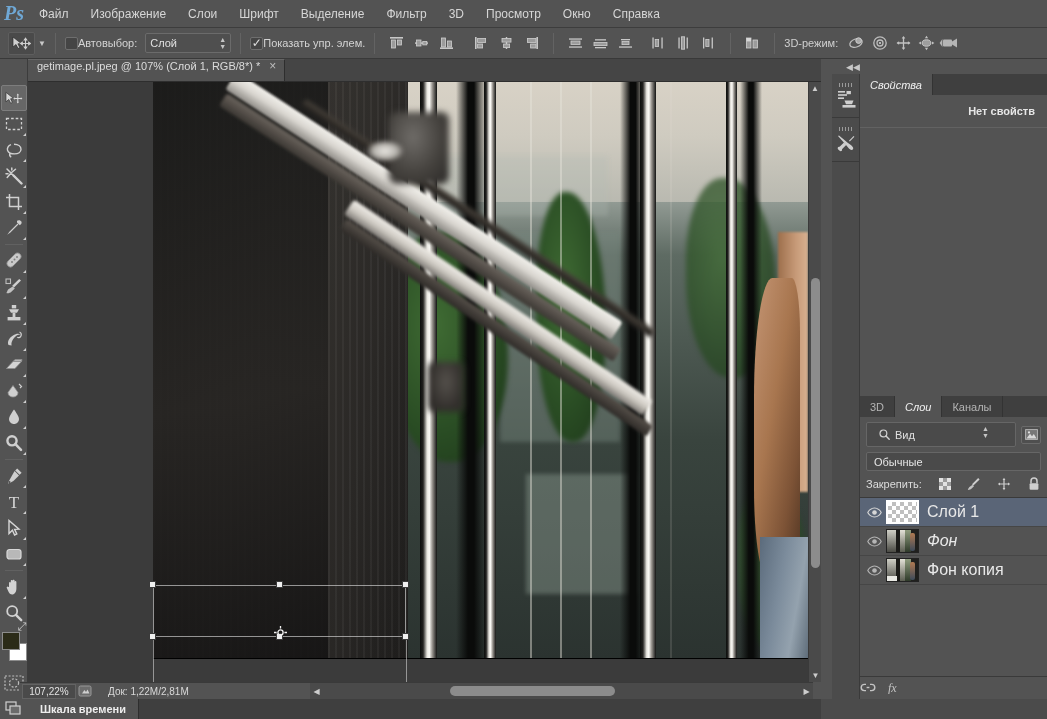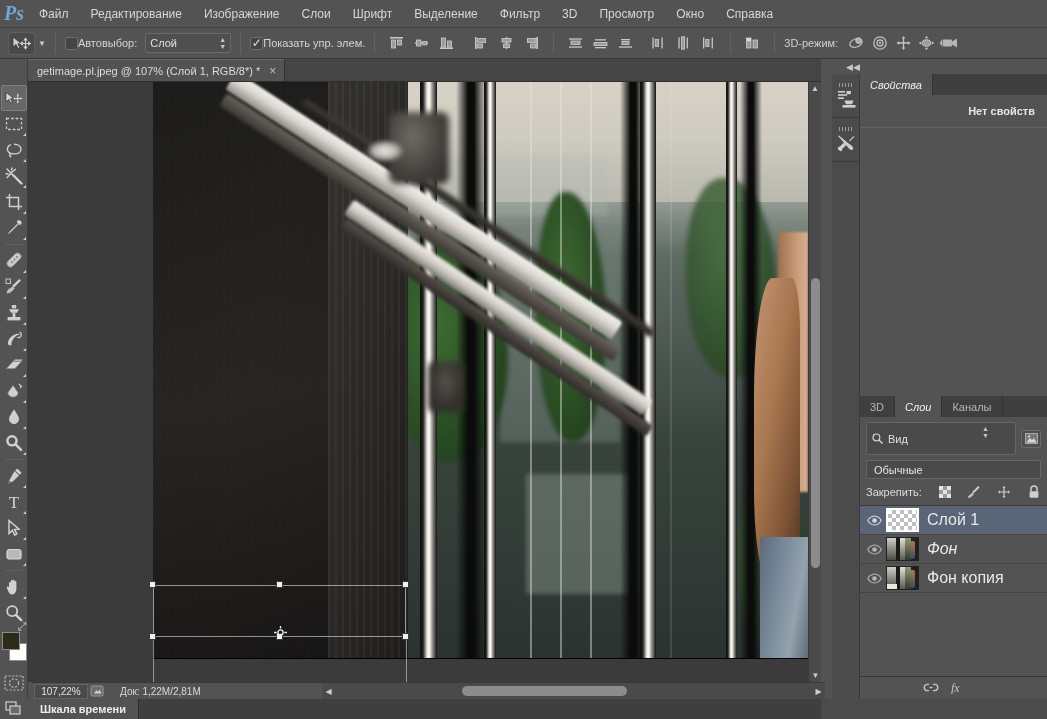--- a/index.html
+++ b/index.html
@@ -76,21 +76,21 @@
   .d3-btn { width: 23px; height: 21px; display:flex; align-items:center; justify-content:center; }
 
   
   .tabbar {
     position: absolute; left: 28px; top: 59px; width: 793px; height: 23px;
     background: #454545; border-bottom: 1px solid #2e2e2e;
     display: flex; align-items: flex-end;
   }
   .doc-tab {
     height: 22px; background: #535353; border-right: 1px solid #2e2e2e;
-    display: flex; align-items: center; padding: 0 8px 0 9px;
+    display: flex; align-items: flex-start; padding: 0 8px 0 9px;
     font-size: 11px; color: #dcdcdc; white-space: nowrap;
     border-top: 1px solid #666;
   }
   .tab-close { margin-left: 9px; color: #bdbdbd; font-size: 12px; line-height: 1; }
 
   
   .toolbar {
     position: absolute; left: 0; top: 59px; width: 28px; height: 660px;
     background: #535353; border-right: 1px solid #3c3c3c;
     padding-top: 26px;
@@ -259,21 +259,21 @@
   }
   .cv-vthumb {
     position: absolute; left: 2px; top: 196px; width: 9px; height: 290px;
     background: #8c8c8c; border-radius: 5px;
   }
   .sb-arrow { display: flex; align-items: center; justify-content: center;
               color: #cdcdcd; font-size: 8px; }
 
   
   .statusbar {
-    position: absolute; left: 32px; top: 682px; width: 793px; height: 17px;
+    position: absolute; left: 20px; top: 682px; width: 793px; height: 17px;
     background: #535353; display: flex; align-items: center;
     border-top: 1px solid #3a3a3a;
   }
   .zoom-field {
     width: 54px; height: 15px; margin-left: 2px;
     background: #4a4a4a; border: 1px solid #636363;
     font-size: 10px; color: #e2e2e2; text-align: center; line-height: 13px;
   }
   .thumb-btn { width: 18px; height: 15px; display:flex; align-items:center; justify-content:center; }
   .doc-info { margin-left: 14px; font-size: 10px; color: #d9d9d9; white-space: nowrap; }
@@ -319,22 +319,22 @@
   .props-body { padding: 10px 12px; }
   .props-empty { font-size: 11px; color: #e6e6e6; font-weight: bold; text-align: right; }
   .props-divider { height: 1px; background: #3c3c3c; border-bottom: 1px solid #626262; }
 
   .layers-panel {
     position: absolute; left: 860px; top: 396px; width: 187px; height: 302px;
     background: #535353;
   }
   .lp-row { display: flex; align-items: center; padding: 5px 6px 4px; gap: 5px; }
   .lp-filter {
-    flex: 1; height: 33px; background: #4a4a4a; border: 1px solid #666; border-radius: 2px;
-    display: flex; align-items: center; padding: 0 5px; gap: 5px;
+    flex: 1; height: 25px; background: #4a4a4a; border: 1px solid #666; border-radius: 2px;
+    display: flex; align-items: center; padding: 0 12px; gap: 5px;
     font-size: 11px; color: #e0e0e0; position: relative;
   }
   .lp-filter .stepper {
     position: absolute; right: 26px; top: 2px; font-size: 7px; line-height: 7px;
     color: #c6c6c6; text-align: center;
   }
   .lp-filter-img { width: 20px; height: 18px; display:flex; align-items:center; justify-content:center;
     border: 1px solid #6a6a6a; border-radius: 2px; background: #4f4f4f; }
   .lp-blend {
     margin: 1px 6px 4px; height: 19px; background: #4a4a4a;
@@ -363,21 +363,21 @@
       linear-gradient(45deg,#bfbfbf 25%,transparent 25%,transparent 75%,#bfbfbf 75%);
     background-size: 8px 8px; background-position: 0 0, 4px 4px;
     background-color: #fff;
   }
   .mini-photo { position: absolute; inset: 0; background: #20201e; }
   .layer-name { font-size: 16px; color: #e8e8e8; }
   .layer-name.italic { font-style: italic; }
   .lp-footer {
     position: absolute; left: 0; bottom: 0; width: 187px; height: 22px;
     background: #535353; border-top: 1px solid #3a3a3a;
-    display: flex; align-items: center; justify-content: center; gap: 11px; padding-right: 18px;
+    display: flex; align-items: center; justify-content: flex-start; gap: 11px; padding-right: 18px;
   }
   .lp-foot-icon { color: #c4c4c4; font-size: 11px; }
 
   
   .timeline {
     position: absolute; left: 28px; top: 699px; width: 793px; height: 20px;
     background: #3f3f3f; display: flex; align-items: flex-end;
   }
   .tl-tab {
     height: 20px; padding: 0 12px; background: #535353;
@@ -395,21 +395,20 @@
   svg { display: block; }
 </style>
 </head>
 <body>
 
 <div id="app">
 
   <div class="menubar">
     <div class="ps-logo">Ps</div>
     <div class="menu-item">Файл</div>
-    <div class="menu-item">Редактирование</div>
     <div class="menu-item">Изображение</div>
     <div class="menu-item">Слои</div>
     <div class="menu-item">Шрифт</div>
     <div class="menu-item">Выделение</div>
     <div class="menu-item">Фильтр</div>
     <div class="menu-item">3D</div>
     <div class="menu-item">Просмотр</div>
     <div class="menu-item">Окно</div>
     <div class="menu-item">Справка</div>
   </div>

